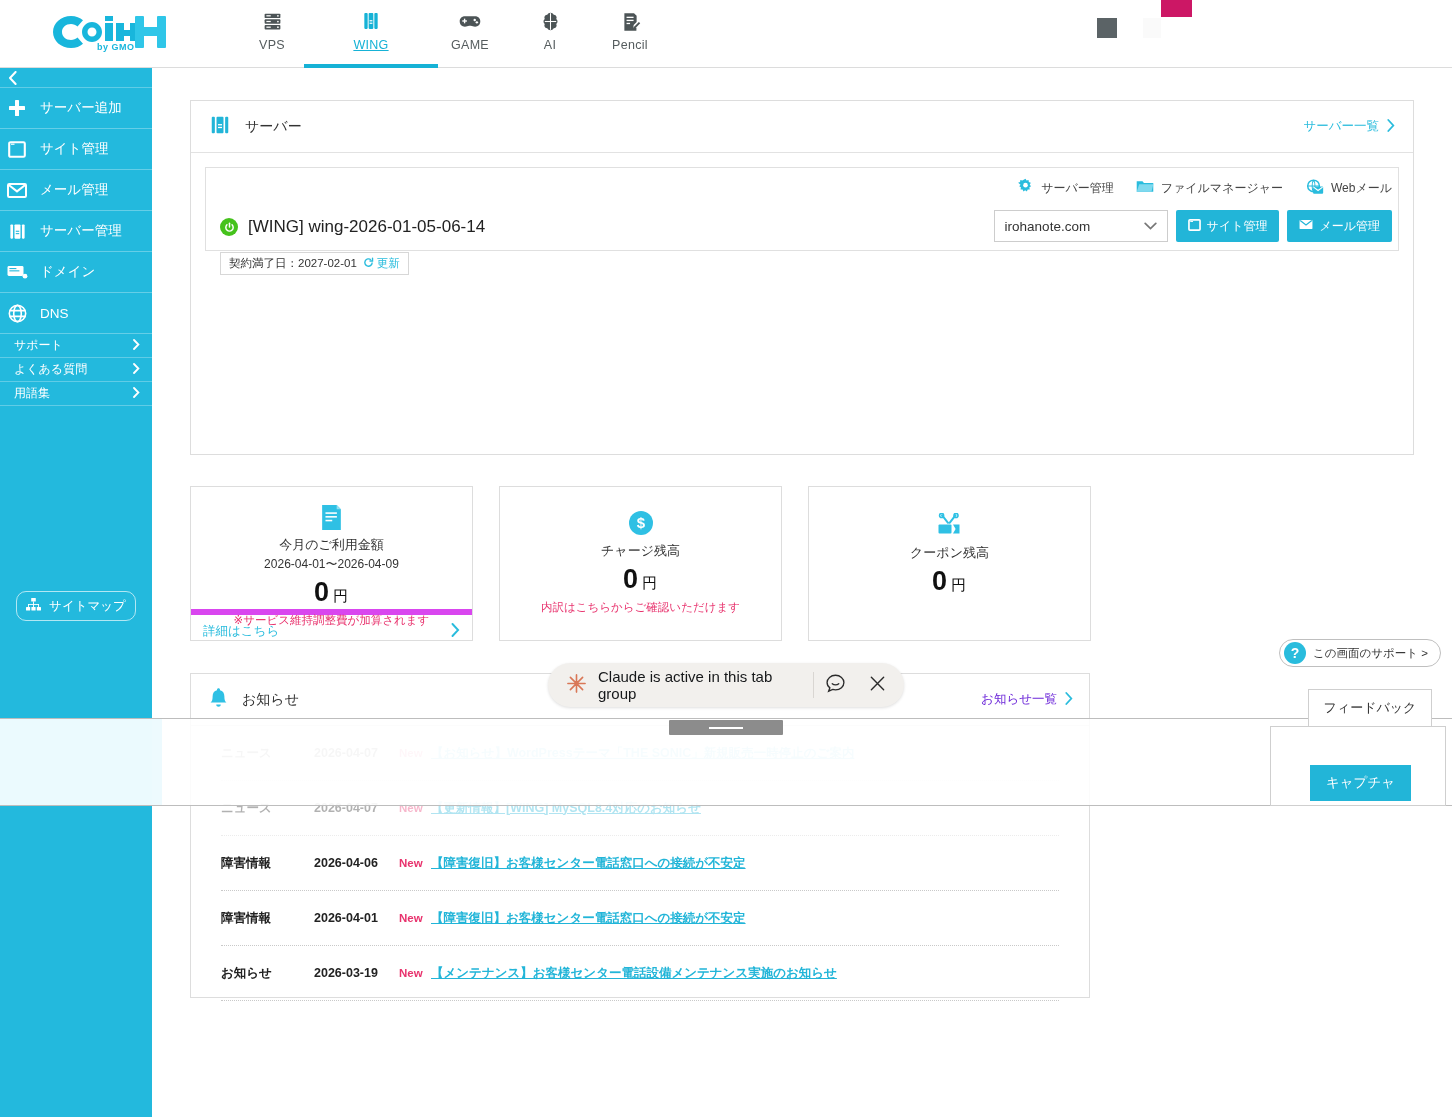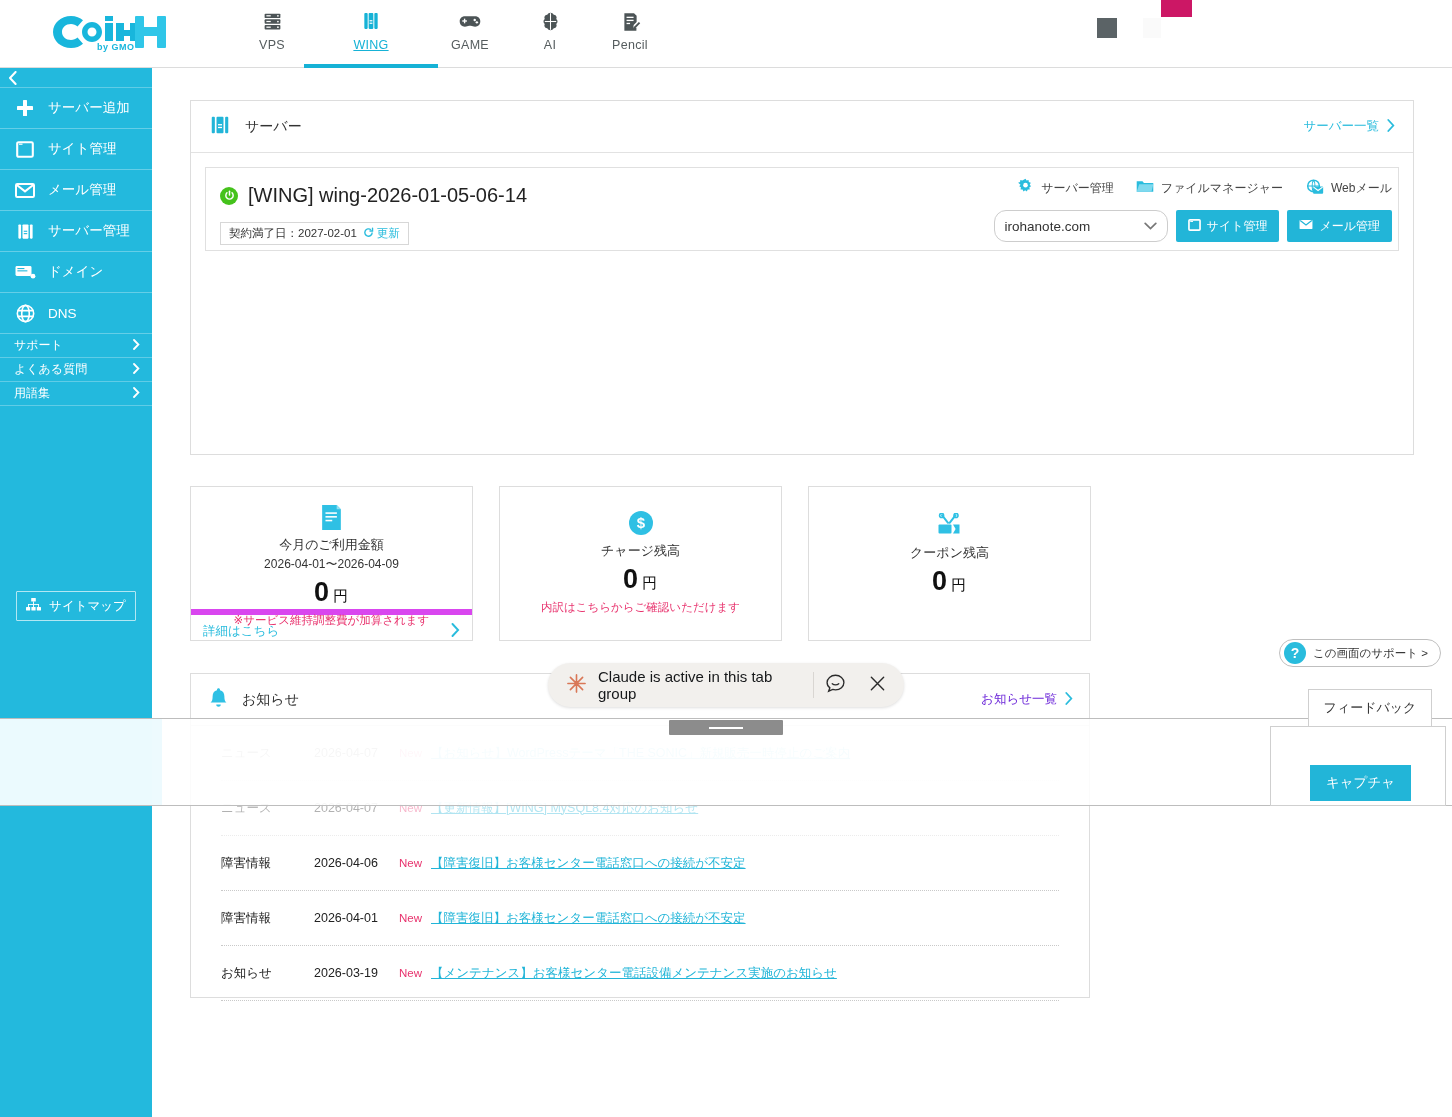--- a/index.html
+++ b/index.html
@@ -51,34 +51,34 @@
   .sidebar {
     position:absolute; left:0; top:68px; width:152px; height:1049px;
     background:#23b9dd;
   }
   .sb-collapse {
     height:20px; display:flex; align-items:center; padding-left:8px;
     color:#fff; cursor:pointer; border-bottom:1px solid rgba(255,255,255,.28);
   }
   .sb-collapse svg { display:block; }
   .sb-item {
-    height:41px; display:flex; align-items:center; gap:12px; padding-left:14px;
+    height:41px; display:flex; align-items:center; gap:12px; padding-left:6px;
     color:#fff; font-size:13.5px; cursor:pointer;
     border-bottom:1px solid rgba(255,255,255,.30);
   }
   .sb-item .sicon { width:22px; display:flex; align-items:center; justify-content:center; }
   .sb-sub {
     height:24px; display:flex; align-items:center; justify-content:space-between;
     padding:0 12px 0 14px; color:#fff; font-size:12px; cursor:pointer;
     border-bottom:1px solid rgba(255,255,255,.28);
   }
   .sb-sub:first-of-type { border-top:0; }
   .sb-sitemap-wrap { padding:0 16px; margin-top:185px; }
   .sb-sitemap {
-    height:30px; border:1px solid rgba(255,255,255,.65); border-radius:1px;
+    height:30px; border:1px solid rgba(255,255,255,.65); border-radius:10px;
     display:flex; align-items:center; justify-content:center; gap:8px;
     color:#fff; font-size:12.5px; cursor:pointer;
   }
 
   
   .main { position:absolute; left:152px; top:68px; width:1300px; height:1049px; background:#fff; overflow:hidden; }
 
   .card {
     background:#fff; border:1px solid #dddddd;
   }
@@ -90,36 +90,36 @@
   }
   .server-head-left { display:flex; align-items:center; gap:14px; }
   .server-head-title { font-size:14px; color:#333; }
   .server-list-link {
     display:flex; align-items:center; gap:8px; color:#29bcdd; font-size:12.5px; cursor:pointer;
   }
   .server-body { padding:14px 14px 0 14px; height:302px; }
   .server-row {
     border:1px solid #e0e0e0; height:84px; padding:16px 14px 0 14px; position:relative; background:#fff;
   }
-  .srow-name { display:flex; align-items:center; gap:10px; font-size:20px; color:#222; }
+  .srow-name { display:flex; align-items:center; gap:10px; font-size:17px; color:#222;margin-top:33px; }
   .power-dot {
     width:18px; height:18px; border-radius:50%; background:#45c21c;
     display:flex; align-items:center; justify-content:center; flex:0 0 18px;
   }
   .srow-expiry {
     margin-top:15px; display:inline-flex; align-items:center; gap:6px;
     border:1px solid #d7d7d7; padding:3px 8px; font-size:11.5px; color:#333;
   }
   .srow-expiry .refresh { color:#29bcdd; display:flex; align-items:center; gap:3px; cursor:pointer; }
 
   .srow-actions { position:absolute; right:6px; top:10px; display:flex; gap:22px; }
   .srow-action { display:flex; align-items:center; gap:7px; font-size:12px; color:#444; cursor:pointer; }
   .srow-controls { position:absolute; right:6px; top:42px; display:flex; gap:8px; align-items:center; }
   .domain-select {
-    width:174px; height:32px; border:1px solid #cdcdcd; background:#fff; border-radius:12px;
+    width:174px; height:32px; border:1px solid #cdcdcd; background:#fff; border-radius:0;
     display:flex; align-items:center; justify-content:space-between; padding:0 10px;
     font-size:13.5px; color:#333; cursor:pointer;
   }
   .btn-cyan {
     height:32px; background:#22b5d8; color:#fff; border:0; border-radius:2px;
     display:flex; align-items:center; gap:6px; padding:0 12px; font-size:12px; cursor:pointer;
   }
 
   
   .stats { position:absolute; left:38px; top:418px; width:1224px; height:155px; display:flex; gap:26px; }
@@ -142,21 +142,21 @@
   .news-card { position:absolute; left:38px; top:605px; width:900px; height:325px; }
   .news-head {
     height:52px; display:flex; align-items:center; justify-content:space-between;
     padding:0 16px 0 18px; border-bottom:1px solid #e2e2e2;
   }
   .news-head-left { display:flex; align-items:center; gap:14px; font-size:14px; color:#333; }
   .news-list-link { display:flex; align-items:center; gap:8px; color:#6d28d9; font-size:12.5px; cursor:pointer; }
   .news-rows { padding:0 30px; }
   .news-row {
     height:55px; display:flex; align-items:center; gap:0;
-    border-bottom:1px dotted #c9c9c9; font-size:12.5px;
+    border-bottom:1px dotted #c9c9c9; font-size:12.5px;font-weight:bold;
   }
   .nr-cat { width:93px; color:#222; }
   .nr-date { width:85px; color:#222; }
   .nr-new { width:32px; color:#e8326d; font-size:11.5px; }
   .nr-title { color:#22b5d8; text-decoration:underline; cursor:pointer; }
 
   
   .support-pill {
     position:absolute; left:1279px; top:639px; height:28px; padding:0 12px 0 4px;
     border:1px solid #bfbfbf; border-radius:14px; background:#fff;

